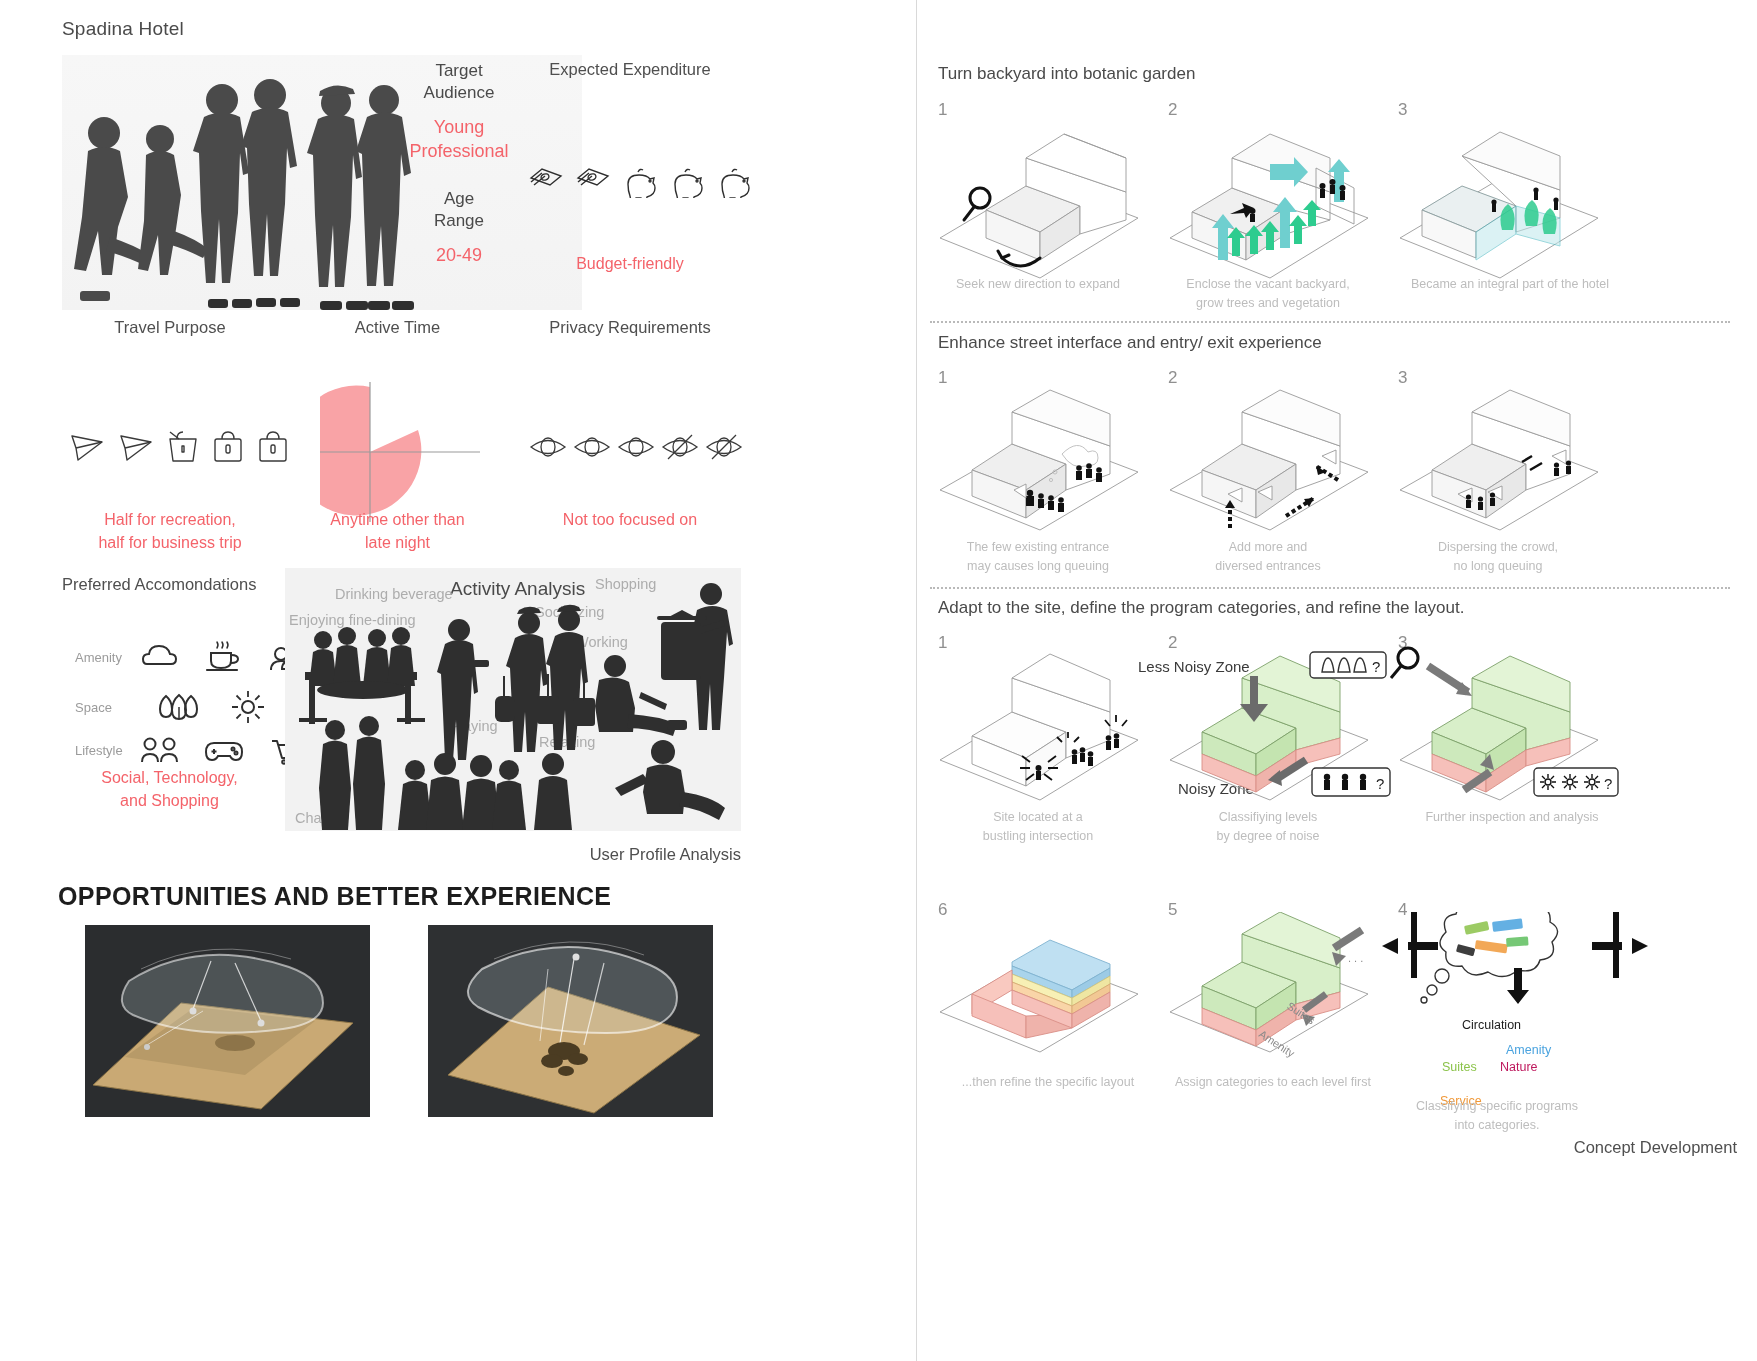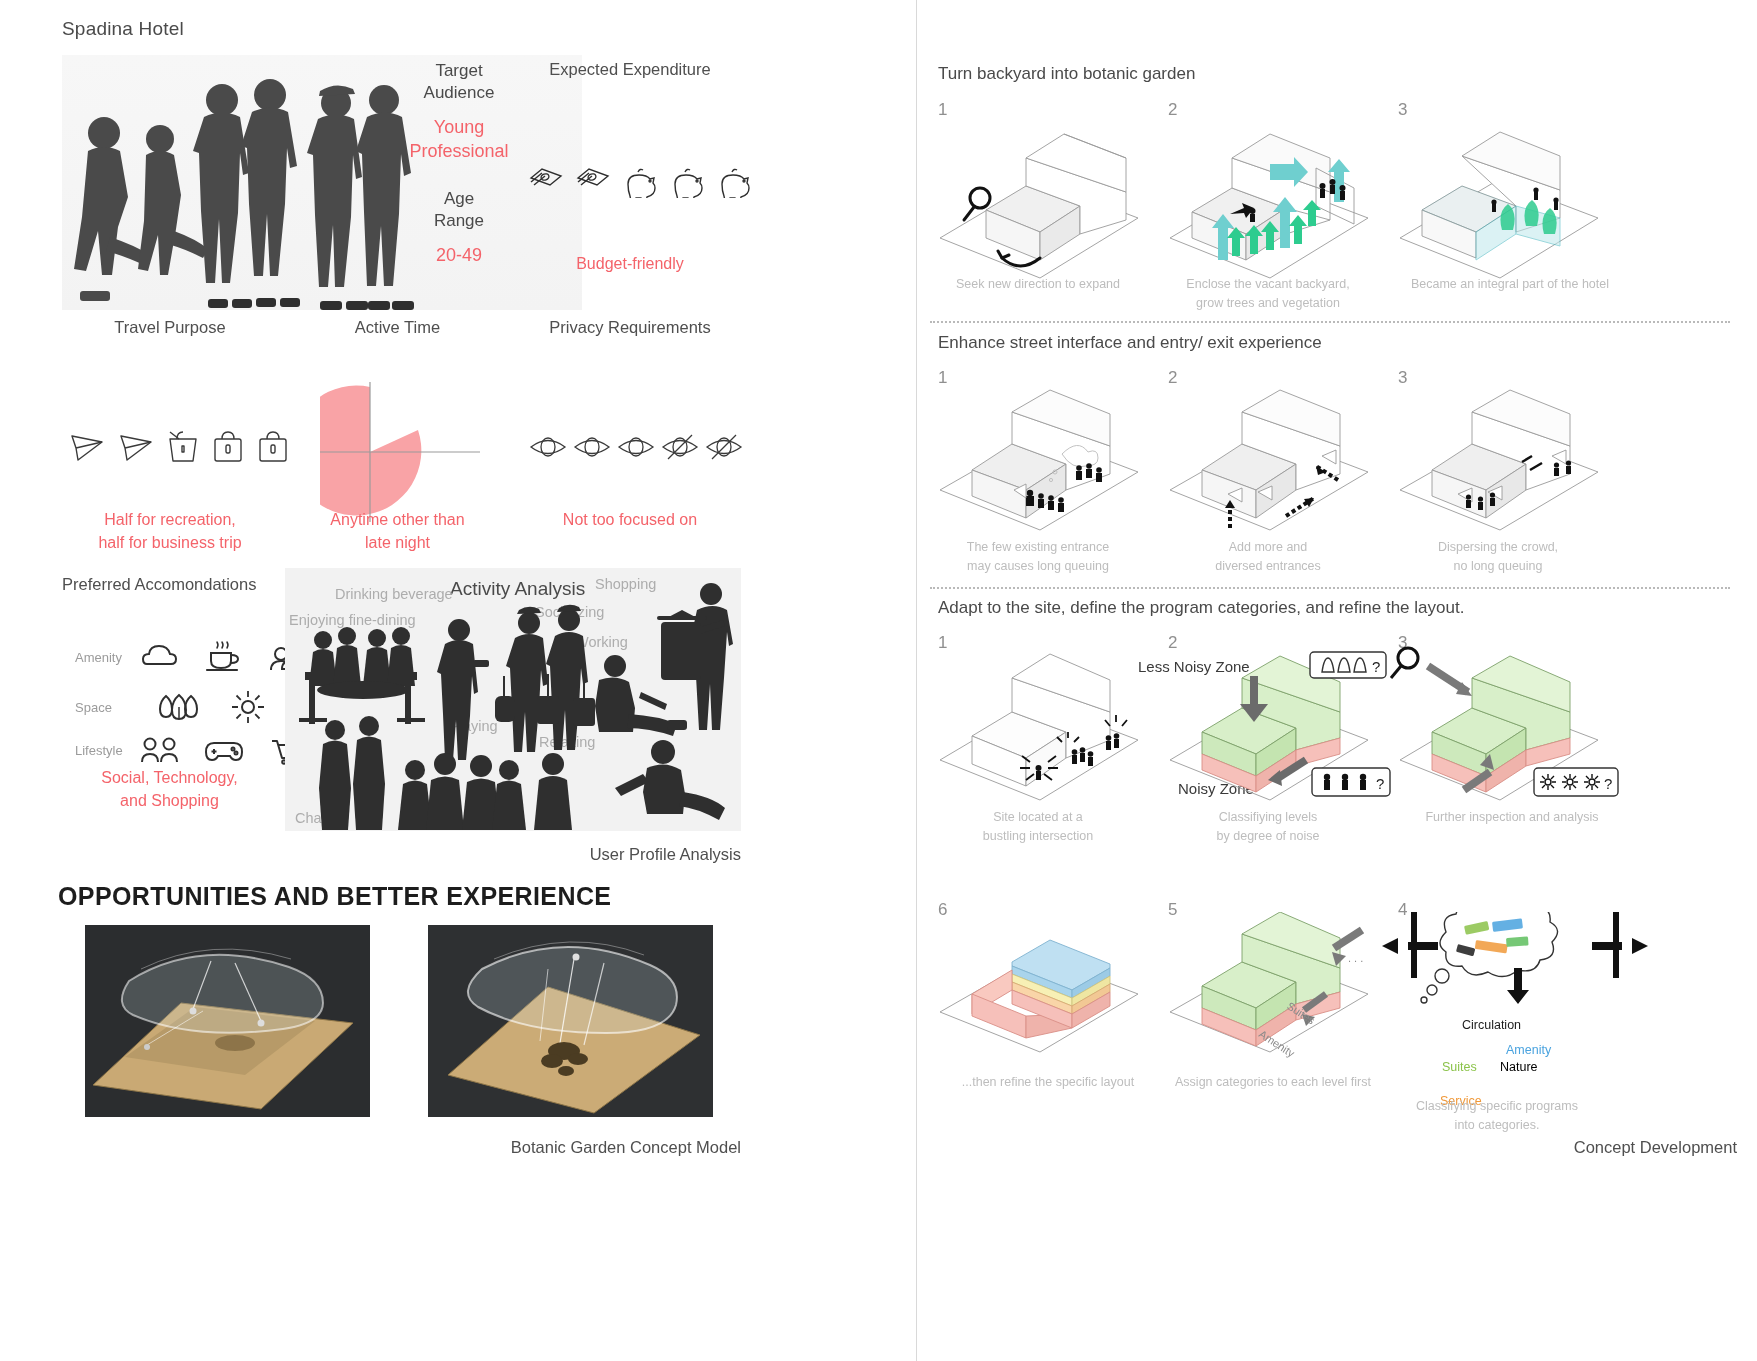--- a/index.html
+++ b/index.html
@@ -489,21 +489,20 @@
         <g fill="#4b3c22">
           <ellipse cx="136" cy="126" rx="16" ry="9"></ellipse>
           <ellipse cx="124" cy="136" rx="11" ry="7"></ellipse>
           <ellipse cx="150" cy="134" rx="10" ry="6"></ellipse>
           <ellipse cx="138" cy="146" rx="8" ry="5"></ellipse>
         </g>
         <circle cx="148" cy="32" r="3.5" fill="#e0e0e0"></circle>
       </svg>
     </div>
 
-    <div id="bgcm-caption">Botanic Garden Concept Model</div>
   </div>
 
   <div id="right-col">
 
     <div class="sec-title" style="left:18px; top:64px;">Turn backyard into botanic garden</div>
 
     <div class="step-num" style="left:18px; top:100px;">1</div>
     <div class="step-num" style="left:248px; top:100px;">2</div>
     <div class="step-num" style="left:478px; top:100px;">3</div>
 
@@ -908,21 +907,21 @@
         <rect x="562" y="10" width="30" height="10" rx="1.5" fill="#4aa3df" transform="rotate(-7 562 10)"></rect>
         <rect x="546" y="28" width="32" height="9" rx="1.5" fill="#f0993a" transform="rotate(8 546 28)"></rect>
         <rect x="576" y="26" width="22" height="9" rx="1.5" fill="#5fbf5f" transform="rotate(-4 576 26)"></rect>
         <rect x="528" y="32" width="18" height="8" rx="1.5" fill="#1d1d1d" transform="rotate(15 528 32)"></rect>
       </g>
       <path d="M584 56 l0 22 -7 0 11 14 11 -14 -7 0 0 -22z" fill="#111"></path>
     </svg>
 
     <div class="legend-txt" style="left:586px; top:1043px; color:#4aa3df;">Amenity</div>
     <div class="legend-txt" style="left:522px; top:1060px; color:#8bc34a;">Suites</div>
-    <div class="legend-txt" style="left:580px; top:1060px; color:#000000;">Nature</div>
+    <div class="legend-txt" style="left:580px; top:1060px; color:#be185d;">Nature</div>
     <div class="legend-txt" style="left:542px; top:1018px; color:#1d1d1d;">Circulation</div>
     <div class="legend-txt" style="left:520px; top:1094px; color:#f0993a;">Service</div>
 
     <div class="step-cap" style="left:3px;  top:1073px; width:250px;">
       <div>...then refine the specific layout</div>
       <div></div>
     </div>
     <div class="step-cap" style="left:223px; top:1073px; width:260px;">
       <div>Assign categories to each level first</div>
       <div></div>

